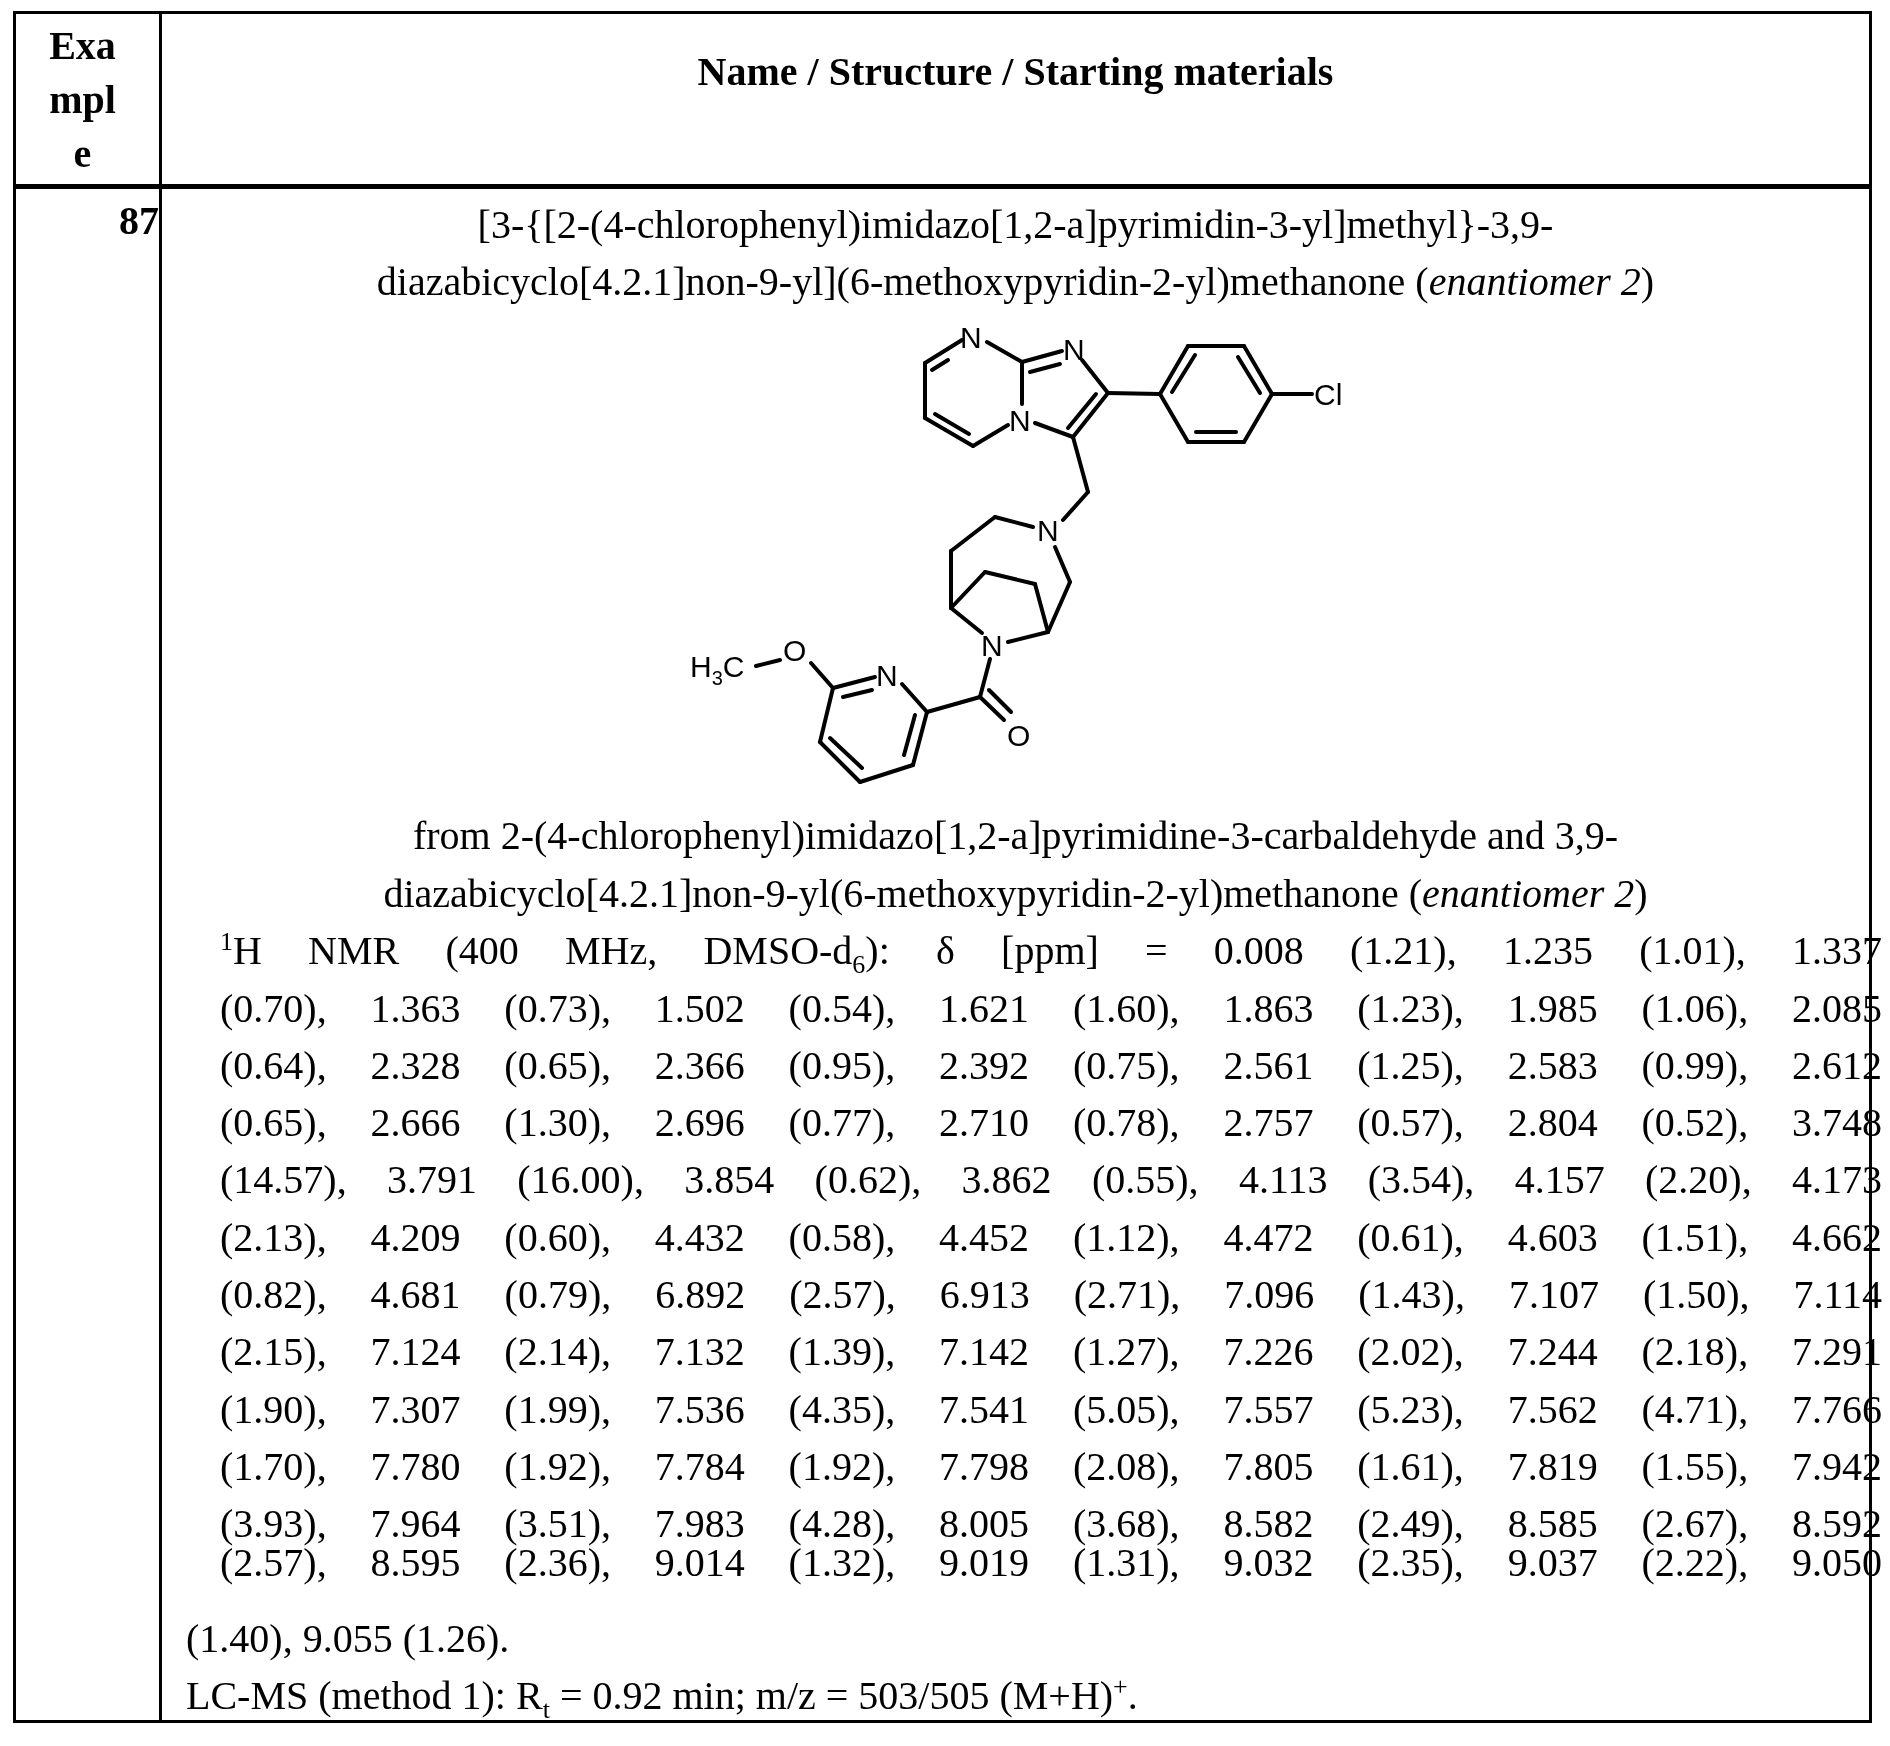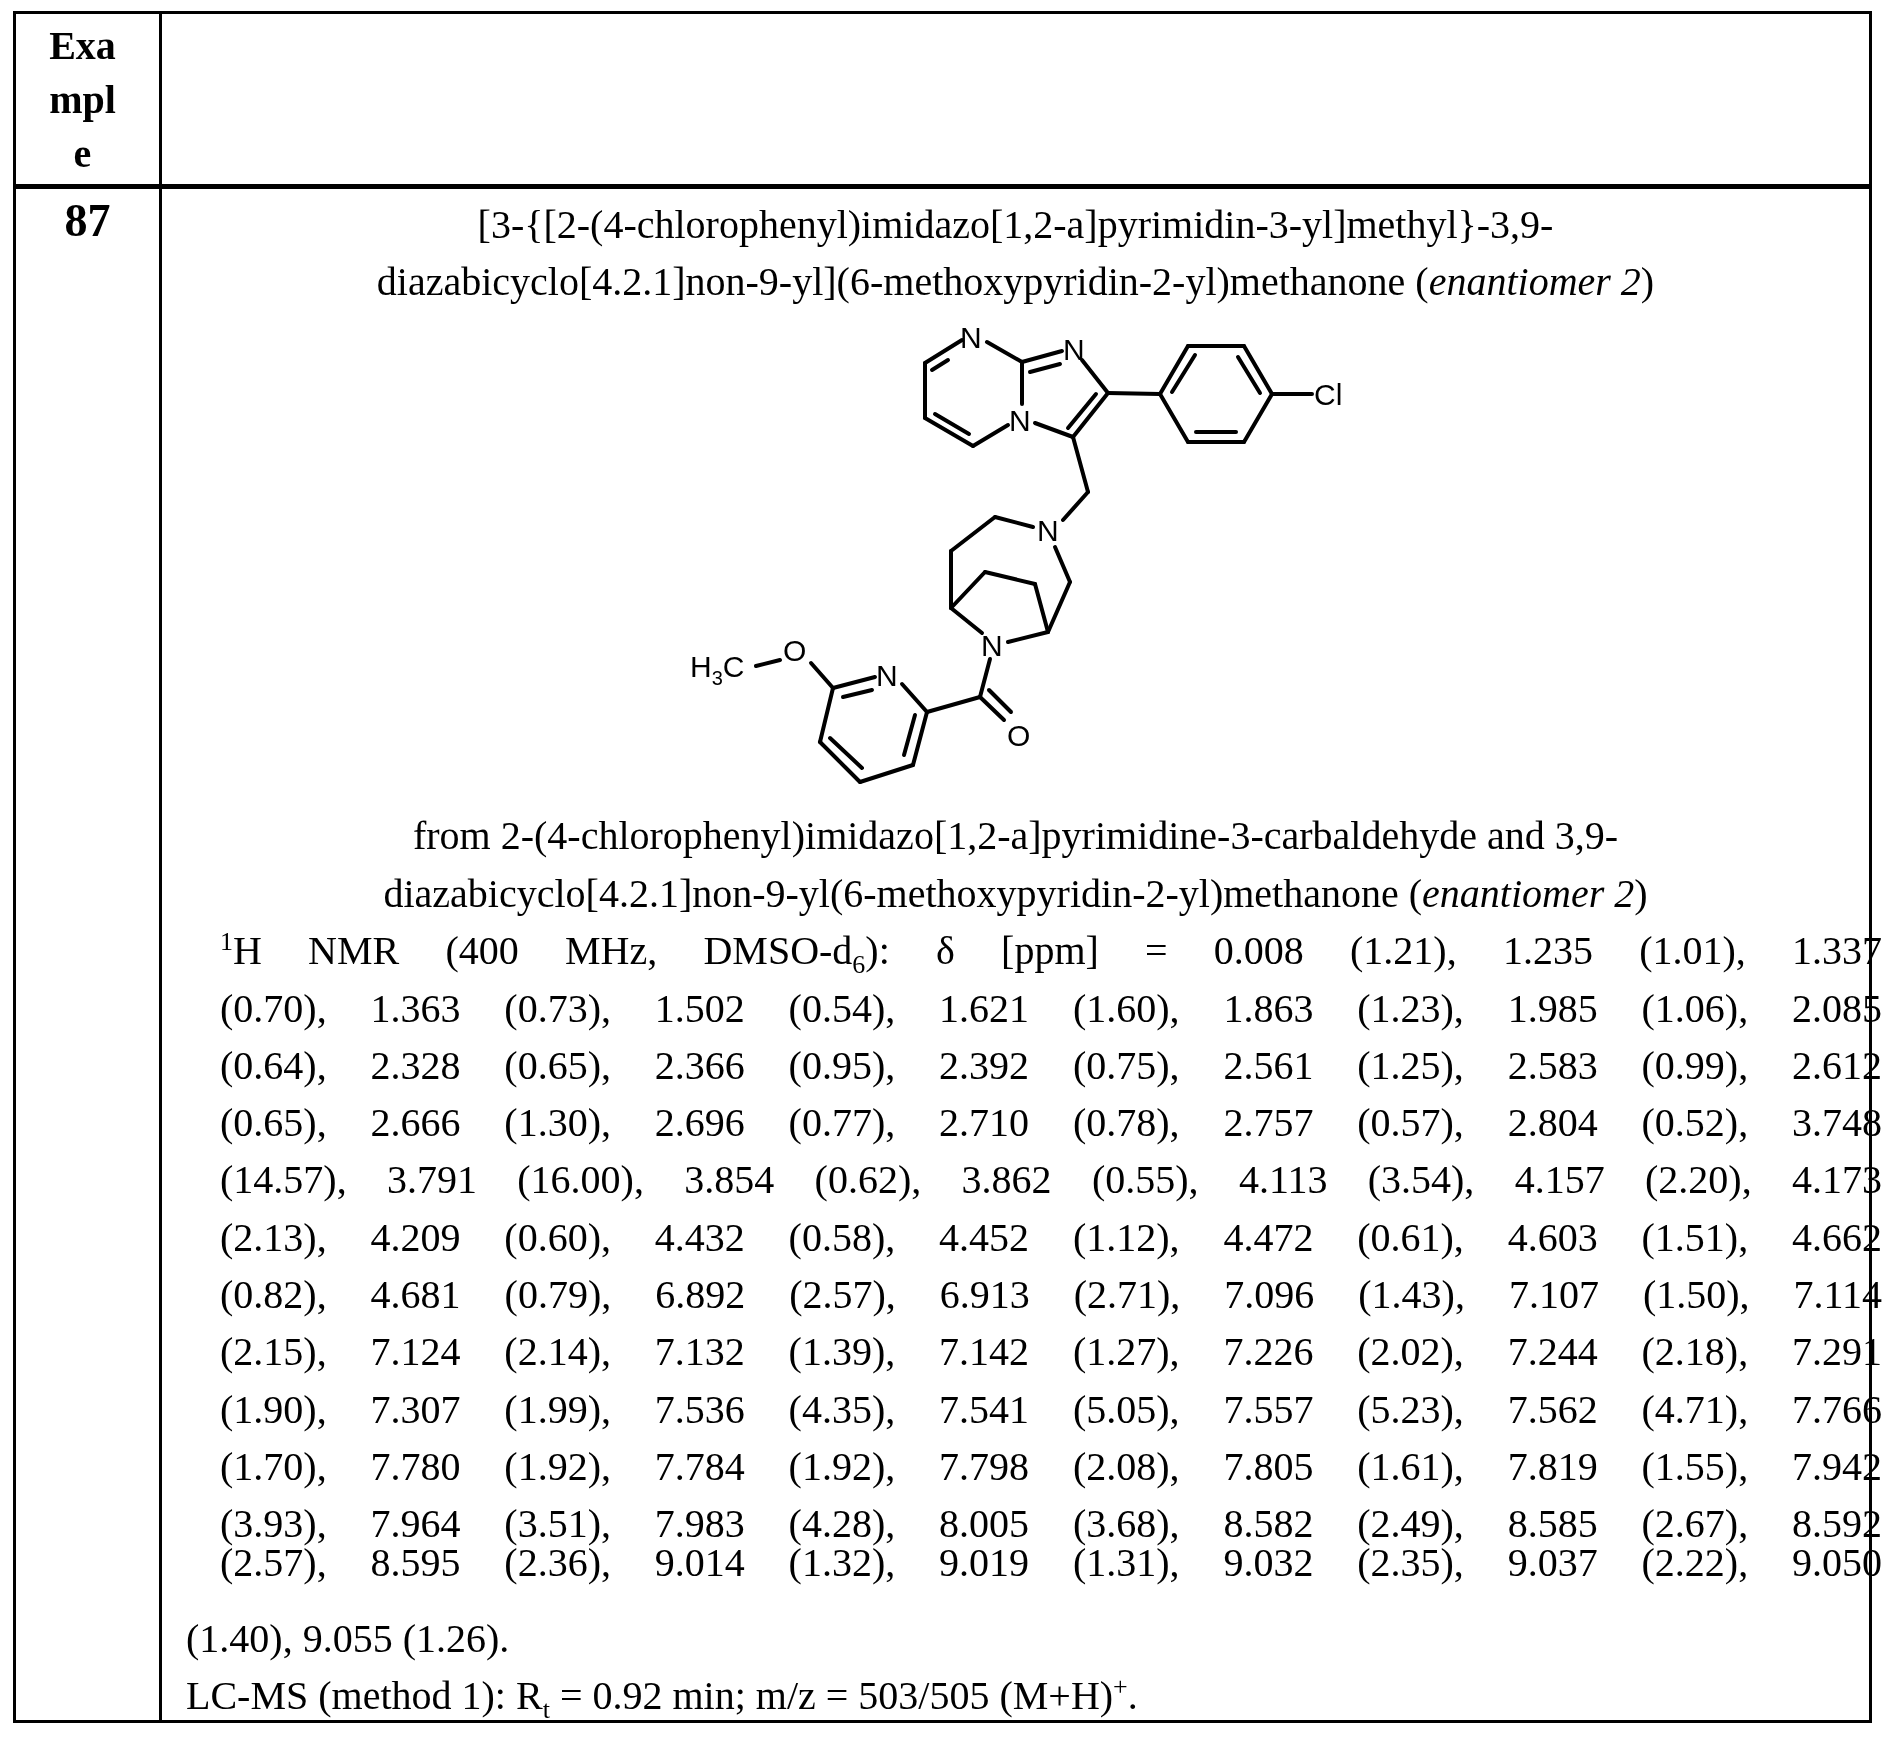--- a/index.html
+++ b/index.html
@@ -7,22 +7,22 @@
          font-family: "Liberation Serif", "DejaVu Serif", serif; color: #000; }
   .tbl { position: absolute; left: 13px; top: 11px; width: 1859px; height: 1712px;
          border: 3px solid #000; box-sizing: border-box; }
   .vline { position: absolute; left: 159px; top: 11px; width: 3px; height: 1712px; background: #000; }
   .hline { position: absolute; left: 13px; top: 184px; width: 1859px; height: 5px; background: #000; }
   .hdr-ex { position: absolute; left: 16px; top: 19px; width: 133px; text-align: center;
             font-weight: bold; font-size: 40px; line-height: 54px; }
   .hdr-main { position: absolute; left: 162px; top: 44px; width: 1707px; text-align: center;
               font-weight: bold; font-size: 40px; line-height: 55px; }
   .hdr-main div { white-space: nowrap; }
-  .ex-num { position: absolute; left: 16px; top: 196px; width: 143px; text-align: center;
-            font-weight: bold; font-size: 46px; line-height: 50px; }
+  .ex-num { position: absolute; left: 16px; top: 196px; width: 143px; text-align: right;
+            font-weight: bold; font-size: 40px; line-height: 50px; }
   .line { position: absolute; font-size: 40px; line-height: 50px; white-space: nowrap; }
   .center { left: 162px; width: 1707px; text-align: center; }
   .just { left: 186px; width: 1662px; text-align: justify; text-align-last: justify; margin-left: 34px; }
   .left { left: 186px; }
   sub, sup { font-size: 26px; line-height: 0; }
   i { font-style: italic; }
   svg.struct { position: absolute; left: 0; top: 0; }
   svg text { font-family: "Liberation Sans", "DejaVu Sans", sans-serif; font-size: 30px; }
 </style>
 </head>
@@ -32,20 +32,21 @@
 <div class="vline"></div>
 <div class="hline"></div>
 
 <div class="hdr-ex">
   <div>Exa</div>
   <div>mpl</div>
   <div>e</div>
 </div>
 
 <div class="hdr-main">
+  <div>Name / Structure / Starting materials</div>
 </div>
 
 <div class="ex-num">87</div>
 
 <div class="line center" style="top:200px">[3-{[2-(4-chlorophenyl)imidazo[1,2-a]pyrimidin-3-yl]methyl}-3,9-</div>
 <div class="line center" style="top:257px"><span>diazabicyclo[4.2.1]non-9-yl](6-methoxypyridin-2-yl)methanone (</span><i>enantiomer 2</i><span>)</span></div>
 
 <svg class="struct" width="1890" height="1746">
   <g stroke="#000" stroke-width="4" stroke-linecap="round" fill="none">
 

